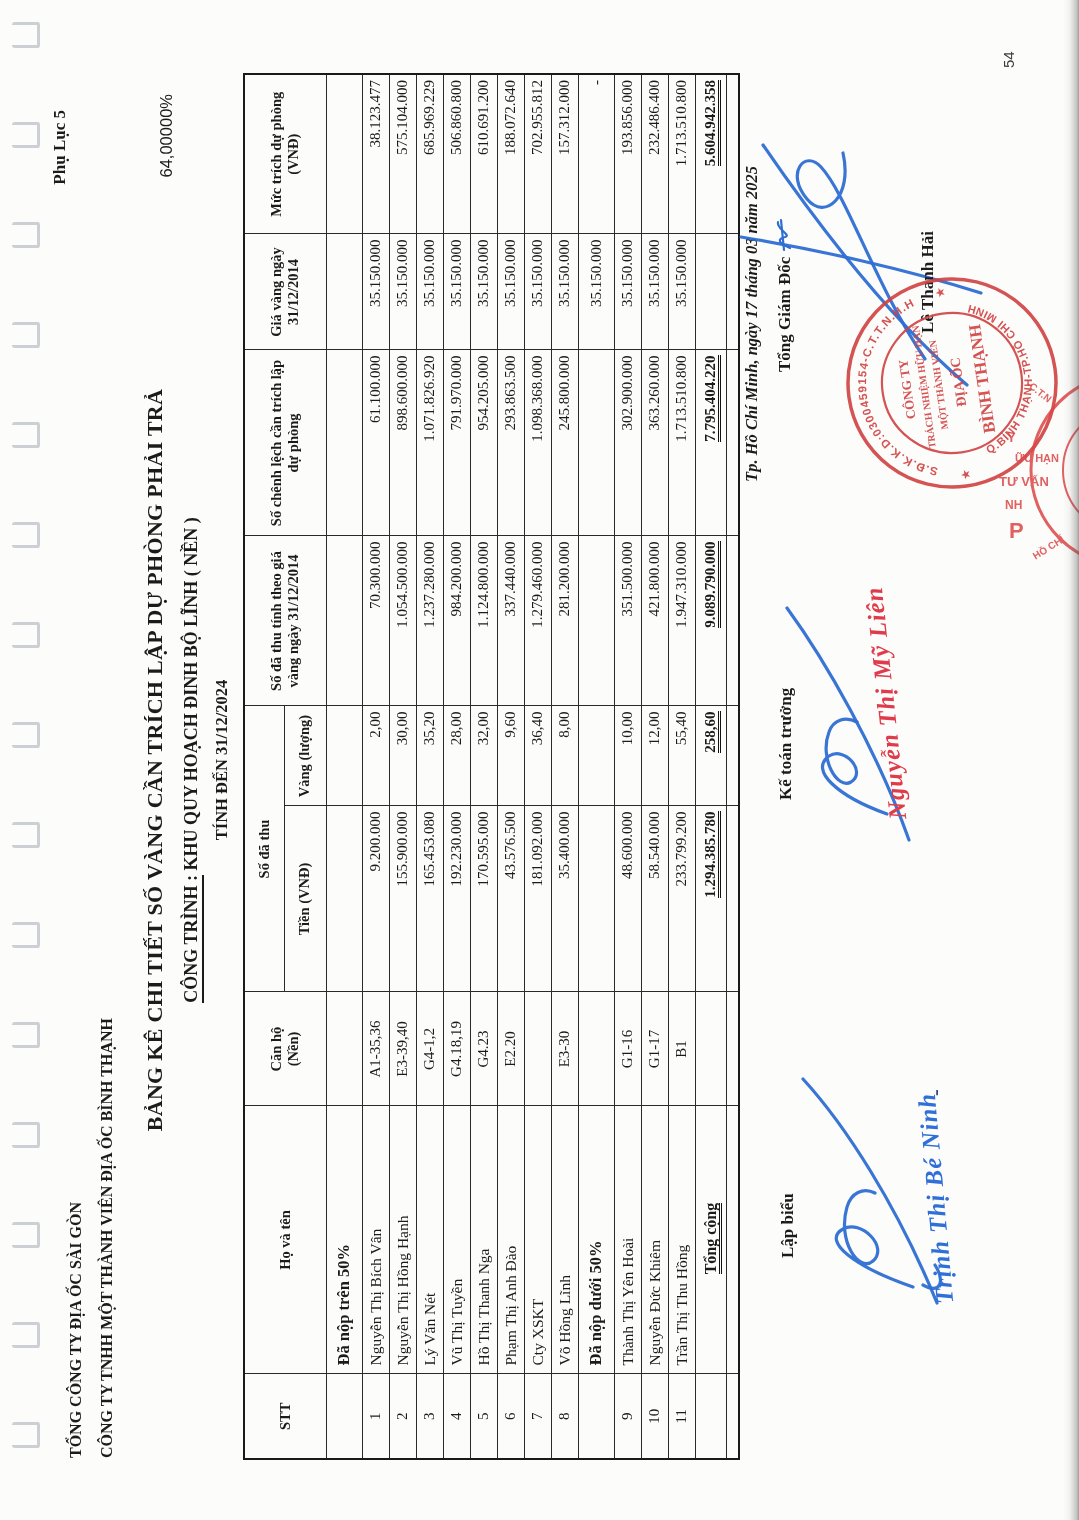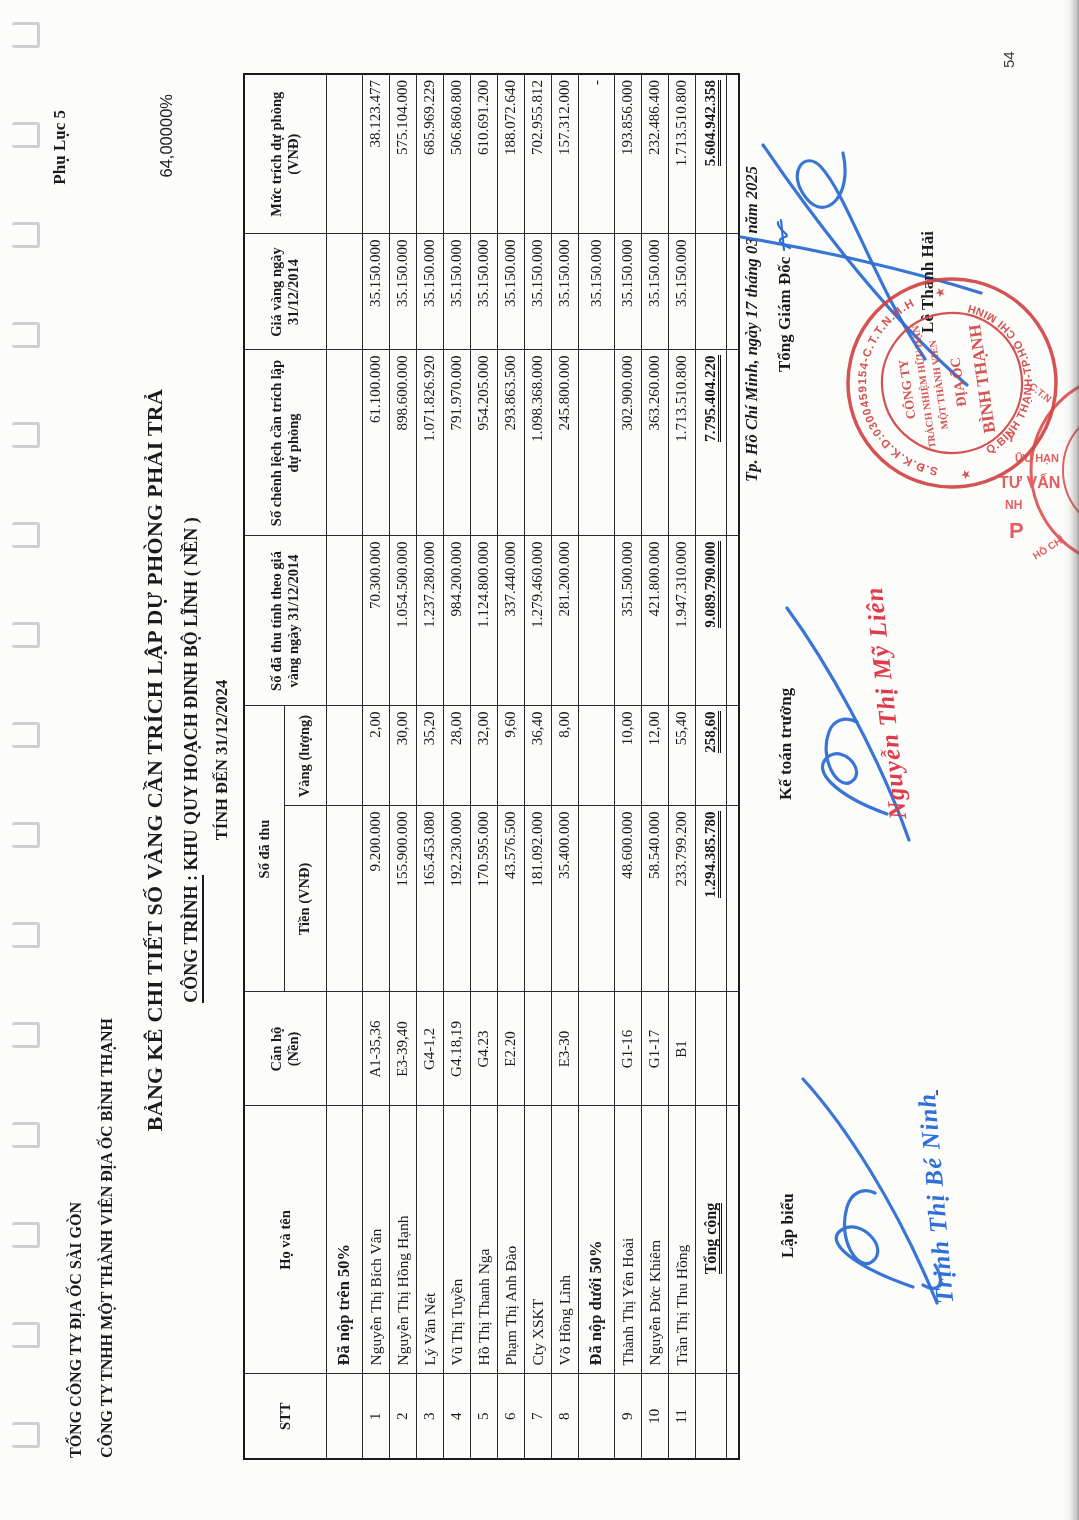--- a/index.html
+++ b/index.html
@@ -358,20 +358,20 @@
   </div>
 
   <div class="partial-seal">
     <svg width="220" height="220" viewBox="0 0 220 220">
       <circle cx="132" cy="110" r="96" fill="none" stroke="#dd4545" stroke-width="3"></circle>
       <circle cx="132" cy="110" r="64" fill="none" stroke="#dd4545" stroke-width="2"></circle>
     </svg>
     <span class="pfrag" style="left:30px;top:26px;font-size:10px;transform:rotate(38deg)">-C.T.N</span>
     <span class="pfrag" style="left:12px;top:70px;font-size:13px">Y</span>
     <span class="pfrag" style="left:20px;top:92px;font-size:11px">ỮU HẠN</span>
-    <span class="pfrag" style="left:4px;top:114px;font-size:16px">TƯ VẤN</span>
+    <span class="pfrag" style="left:4px;top:114px;font-size:13px">TƯ VẤN</span>
     <span class="pfrag" style="left:10px;top:138px;font-size:12px">NH</span>
     <span class="pfrag" style="left:14px;top:158px;font-size:22px">P</span>
     <span class="pfrag" style="left:36px;top:182px;font-size:10px;transform:rotate(-32deg)">HỒ CHÍ</span>
   </div>
 
   <div class="scan-edge"></div>
 </div>
 
 </body></html>

